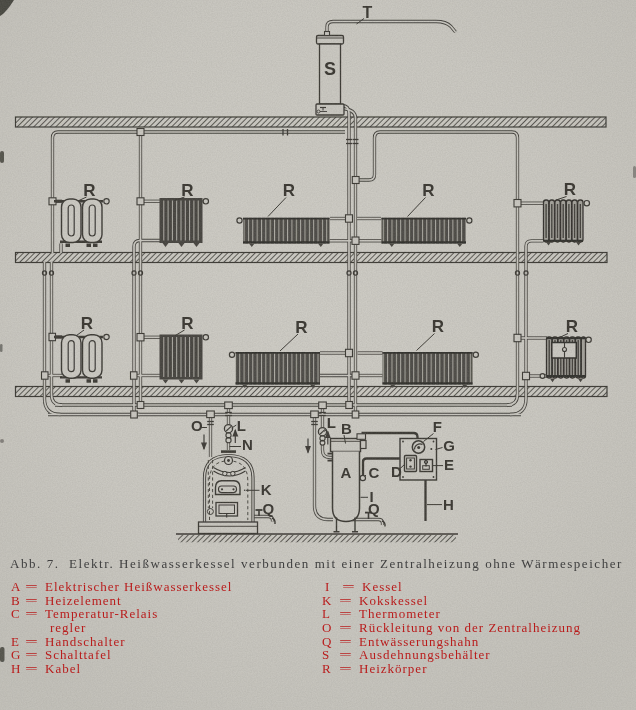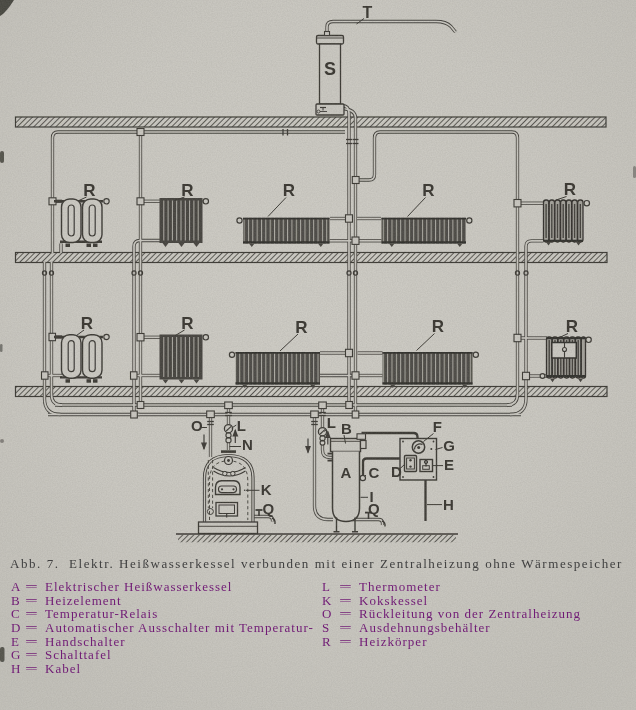--- a/index.html
+++ b/index.html
@@ -2,21 +2,21 @@
 <html><head>
 <meta charset="utf-8">
 <style>
 html,body{margin:0;padding:0}
 body{width:636px;height:710px;overflow:hidden;position:relative;
  background:#c9c7c0;font-family:"Liberation Serif",serif}
 #paper{position:absolute;left:0;top:0;width:636px;height:710px;
  background:radial-gradient(ellipse 430px 480px at 48% 42%, #cdcbc4 0%, #c9c7c0 60%, #c2c0b9 100%)}
 svg{position:absolute;left:0;top:0}
 .cap{position:absolute;left:10px;top:556px;width:626px;font-size:13px;letter-spacing:1.55px;color:#404040;white-space:nowrap}
-.leg{position:absolute;top:580px;font-size:13px;color:#701a75;letter-spacing:1.0px}
+.leg{position:absolute;top:580px;font-size:13px;color:#b91c1c;letter-spacing:1.0px}
 .leg div{height:13.65px;line-height:13.65px;white-space:nowrap}
 .lk{display:inline-block;width:14px}
 .lk2{display:inline-block;width:17px}
 .leq{display:inline-block;width:20px;transform:scaleX(1.75);transform-origin:0 60%}
 .ind{padding-left:39px}
 #lcol{left:11px}
 #rcol{left:322px}
 </style>
 </head>
 <body>
@@ -488,24 +488,26 @@
 </g>
 </g>
 <rect x="0" y="0" width="636" height="710" filter="url(#grain)" opacity="0.5" fill="none"></rect>
 </svg>
 
 <div class="cap">Abb.&nbsp;7.&nbsp;&nbsp;Elektr. Heißwasserkessel verbunden mit einer Zentralheizung ohne Wärmespeicher</div>
 <div class="leg" id="lcol">
 <div><span class="lk">A</span><span class="leq">=</span>Elektrischer Heißwasserkessel</div>
 <div><span class="lk">B</span><span class="leq">=</span>Heizelement</div>
 <div><span class="lk">C</span><span class="leq">=</span>Temperatur-Relais</div>
-<div><span class="lk">D</span><span class="leq">=</span>Automatischer Ausschalter mit Temperatur-</div>
+<div class="ind">regler</div>
 <div><span class="lk">E</span><span class="leq">=</span>Handschalter</div>
 <div><span class="lk">G</span><span class="leq">=</span>Schalttafel</div>
 <div><span class="lk">H</span><span class="leq">=</span>Kabel</div>
 </div>
 <div class="leg" id="rcol">
+<div><span class="lk2" style="padding-left:3px">I</span><span class="leq">=</span>Kessel</div>
+<div><span class="lk2">K</span><span class="leq">=</span>Kokskessel</div>
 <div><span class="lk2">L</span><span class="leq">=</span>Thermometer</div>
-<div><span class="lk2">K</span><span class="leq">=</span>Kokskessel</div>
 <div><span class="lk2">O</span><span class="leq">=</span>Rückleitung von der Zentralheizung</div>
+<div><span class="lk2">Q</span><span class="leq">=</span>Entwässerungshahn</div>
 <div><span class="lk2">S</span><span class="leq">=</span>Ausdehnungsbehälter</div>
 <div><span class="lk2">R</span><span class="leq">=</span>Heizkörper</div>
 </div>
 
 </body></html>

